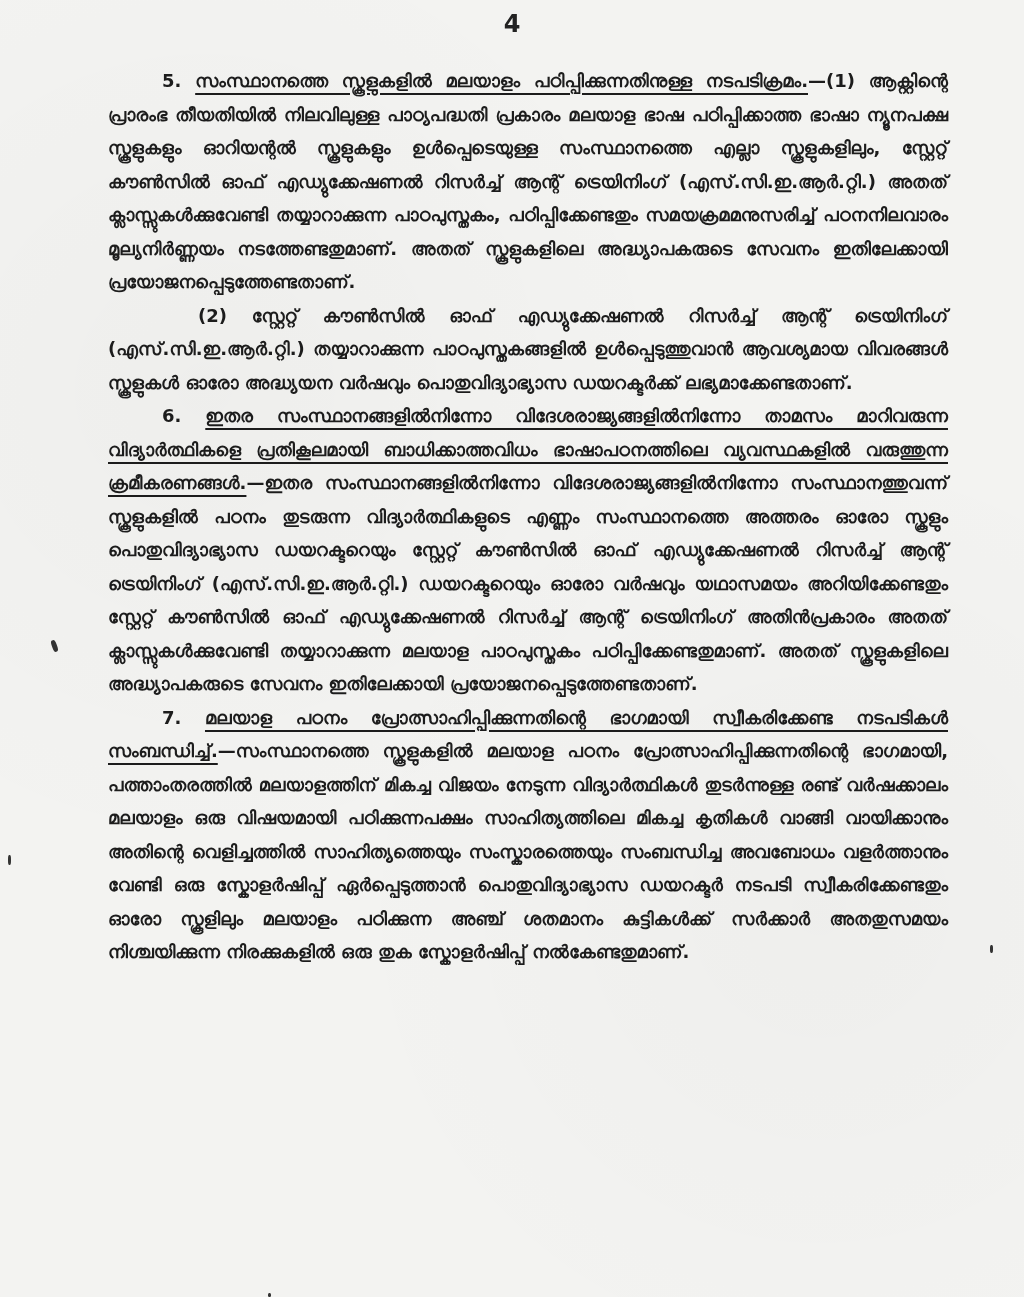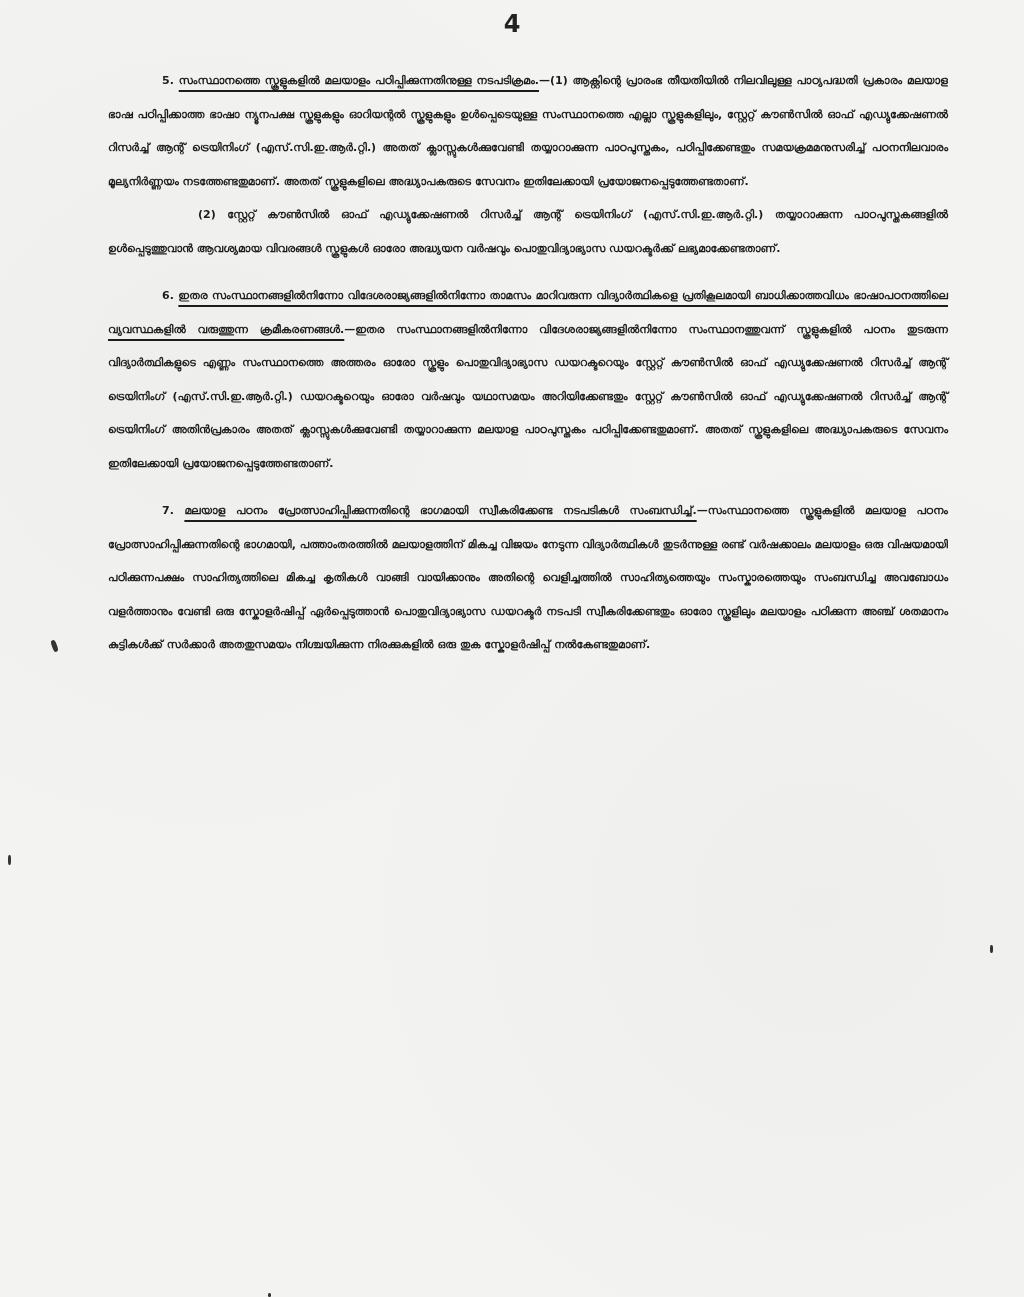--- a/index.html
+++ b/index.html
@@ -16,27 +16,27 @@
       radial-gradient(circle at 20% 30%, rgba(0,0,0,0.02), transparent 40%),
       radial-gradient(circle at 80% 70%, rgba(0,0,0,0.02), transparent 40%),
       #f3f3f1;
   }
   .page-number {
     position: absolute; left: 0; right: 0; top: 10px;
     text-align: center; font-size: 24px; font-weight: bold; color: #222;
   }
   .content {
     position: absolute; left: 108px; top: 64px; width: 840px;
-    font-size: 11px; line-height: 33.5px; font-weight: bold;
+    font-size: 18px; line-height: 33.5px; font-weight: bold;
     text-align: justify;
   }
   .para { margin: 0; }
   .para.indent-first { text-indent: 54px; }
   .para.indent-sub { text-indent: 90px; }
-  .para.spaced { margin-top: 14px; }
+  .para.spaced { }
   .heading {
     text-decoration: underline;
     text-decoration-thickness: 2px;
     text-underline-offset: 6px;
   }
   .speck {
     position: absolute; background: #333; border-radius: 40%;
   }
 </style>
 </head>

